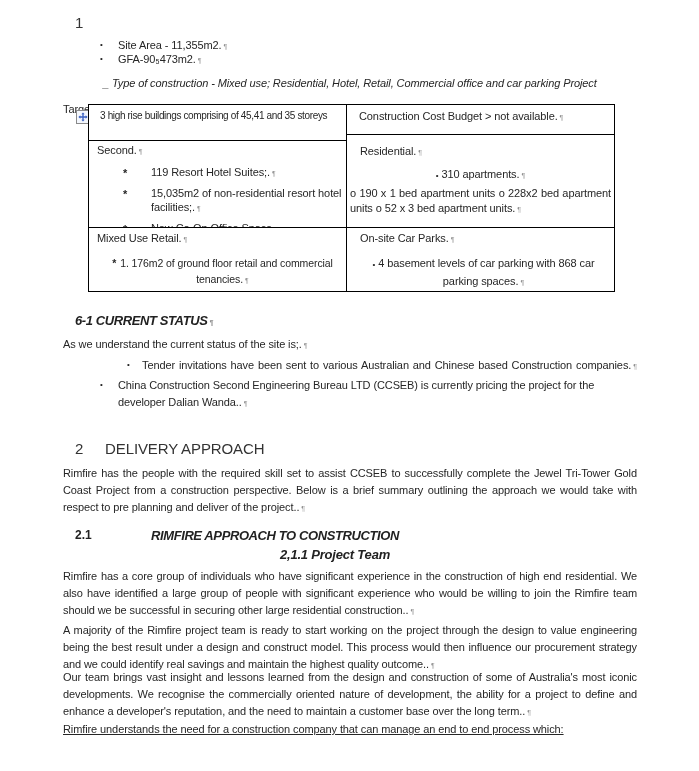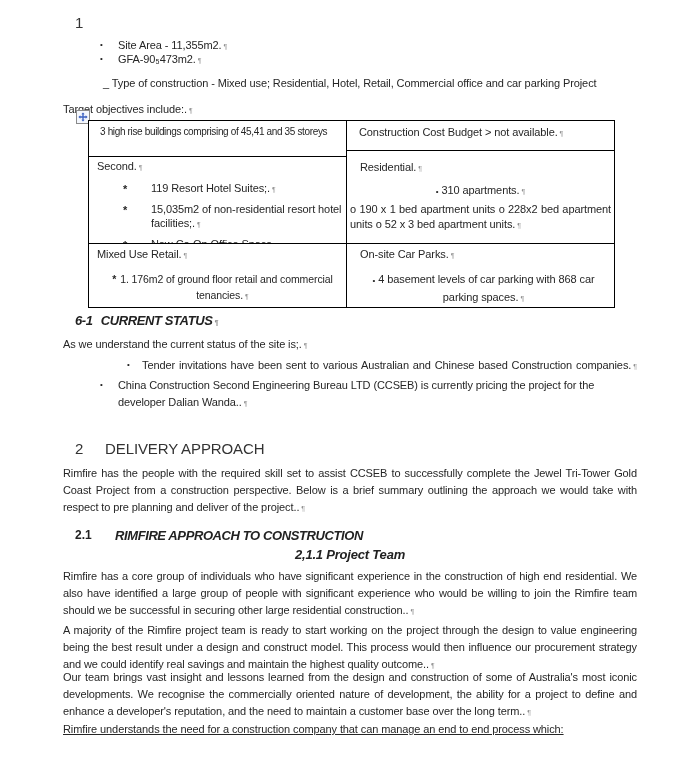--- a/index.html
+++ b/index.html
@@ -6,21 +6,21 @@
   .page {
     position:relative; width:699px; height:771px; background:#ffffff;
     font-family:"Liberation Sans","DejaVu Sans",sans-serif;
     color:#262626; font-size:11px; line-height:17px; letter-spacing:-0.1px;
     overflow:hidden;
   }
   .abs { position:absolute; }
   .h1 { display:flex; font-size:15px; line-height:18px; color:#333; font-weight:400; }
   .h1 .num { width:30px; flex:0 0 30px; }
   .h2it { font-size:13px; font-weight:bold; font-style:italic; letter-spacing:-0.4px; color:#222; }
-  .h2num { display:flex; align-items:flex-start; }
+  .h2num { display:flex; align-items:flex-start;gap:36px; }
   .h2num .num { font-size:12px; font-weight:bold; font-style:normal; width:40px; flex:0 0 40px; letter-spacing:0; }
   .jt { text-align:justify; }
   .jt-last { text-align:justify; text-align-last:justify; }
   .brow { display:flex; }
   .brow .mk { flex:0 0 18px; font-size:8px; line-height:16px; }
   .brow .txt { flex:1 1 auto; }
   .pmark { font-size:7px; color:#909090; margin-left:2px; letter-spacing:0; }
   
   .ov-table { display:flex; border:1px solid #000; box-sizing:border-box; background:#fff; }
   .col { box-sizing:border-box; }
@@ -62,35 +62,35 @@
 
   <div class="abs brow" style="left:100px; top:37px; width:520px;">
     <span class="mk">•</span>
     <span class="txt"><span>Site Area - 11,355m2.</span><span class="pmark">¶</span></span>
   </div>
   <div class="abs brow" style="left:100px; top:51px; width:520px;">
     <span class="mk">•</span>
     <span class="txt"><span>GFA-90₅473m2.</span><span class="pmark">¶</span></span>
   </div>
 
-  <div class="abs" style="left:103px; top:75px; width:540px;">
+  <div class="abs" style="left:103px; top:75px; width:540px;font-style:italic;">
     <span>_ Type of construction - Mixed use; Residential, Hotel, Retail, Commercial office and car parking Project</span>
   </div>
 
   <div class="abs" style="left:63px; top:101px;">
     <span>Target objectives include:.</span><span class="pmark">¶</span>
   </div>
 
   <div class="abs handle" style="left:76px; top:110px;">
     <svg width="10" height="10" viewBox="0 0 12 12">
       <path d="M6 0.5 L8 2.8 H6.8 V5.2 H9.2 V4 L11.5 6 L9.2 8 V6.8 H6.8 V9.2 H8 L6 11.5 L4 9.2 H5.2 V6.8 H2.8 V8 L0.5 6 L2.8 4 V5.2 H5.2 V2.8 H4 Z" fill="#3a5fc0"></path>
     </svg>
   </div>
 
-  <div class="abs ov-table" style="left:88px; top:120px; width:527px; height:188px;">
+  <div class="abs ov-table" style="left:88px; top:104px; width:527px; height:188px;">
     <div class="col col-l">
       <div class="cell cell-r1l b">
         <span>3 high rise buildings comprising of 45,41 and 35 storeys</span>
       </div>
       <div class="cell cell-r2l b">
         <div class="tcell-title-l"><span>Second.</span><span class="pmark">¶</span></div>
         <div class="star-list">
           <div class="star-row">
             <span class="mk">*</span>
             <span class="txt"><span>119 Resort Hotel Suites;.</span><span class="pmark">¶</span></span>
@@ -129,21 +129,21 @@
         <div class="tcell-title-r"><span>On-site Car Parks.</span><span class="pmark">¶</span></div>
         <div class="r3-bullet-r">
           <span class="mk">•</span><span>4 basement levels of car parking with 868 car parking spaces.</span><span class="pmark">¶</span>
         </div>
       </div>
     </div>
   </div>
 
   <div class="abs h2it" style="left:75px; top:312px;">
     <span>6-1</span>
-    <span style="margin-left:5px;">CURRENT STATUS</span><span class="pmark">¶</span>
+    <span style="">CURRENT STATUS</span><span class="pmark">¶</span>
   </div>
 
   <div class="abs" style="left:63px; top:336px; width:574px;">
     <span>As we understand the current status of the site is;.</span><span class="pmark">¶</span>
   </div>
 
   <div class="abs brow" style="left:127px; top:357px; width:510px;">
     <span class="mk" style="flex-basis:15px;">•</span>
     <span class="txt jt-last"><span>Tender invitations have been sent to various Australian and Chinese based Construction companies.</span><span class="pmark">¶</span></span>
   </div>
@@ -159,21 +159,21 @@
 
   <div class="abs jt" style="left:63px; top:465px; width:574px;">
     <span>Rimfire has the people with the required skill set to assist CCSEB to successfully complete the Jewel Tri-Tower Gold Coast Project from a construction perspective. Below is a brief summary outlining the approach we would take with respect to pre planning and deliver of the project..</span><span class="pmark">¶</span>
   </div>
 
   <div class="abs h2it h2num" style="left:75px; top:527px;">
     <span class="num">2.1</span>
     <span>RIMFIRE APPROACH TO CONSTRUCTION</span>
   </div>
 
-  <div class="abs pt-heading" style="left:63px; top:546px; width:574px;">
+  <div class="abs pt-heading" style="left:48px; top:546px; width:574px;">
     <span>2,1.1 Project Team</span>
   </div>
 
   <div class="abs jt" style="left:63px; top:568px; width:574px;">
     <span>Rimfire has a core group of individuals who have significant experience in the construction of high end residential. We also have identified a large group of people with significant experience who would be willing to join the Rimfire team should we be successful in securing other large residential construction..</span><span class="pmark">¶</span>
   </div>
 
   <div class="abs jt" style="left:63px; top:622px; width:574px;">
     <span>A majority of the Rimfire project team is ready to start working on the project through the design to value engineering being the best result under a design and construct model. This process would then influence our procurement strategy and we could identify real savings and maintain the highest quality outcome..</span><span class="pmark">¶</span>
   </div>

